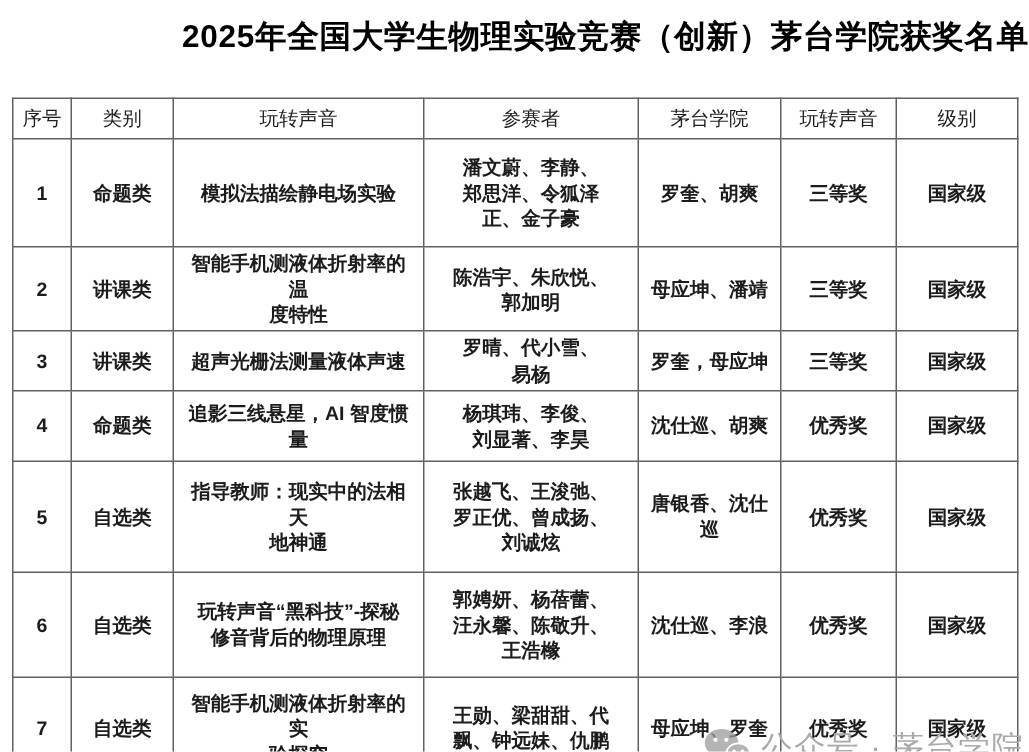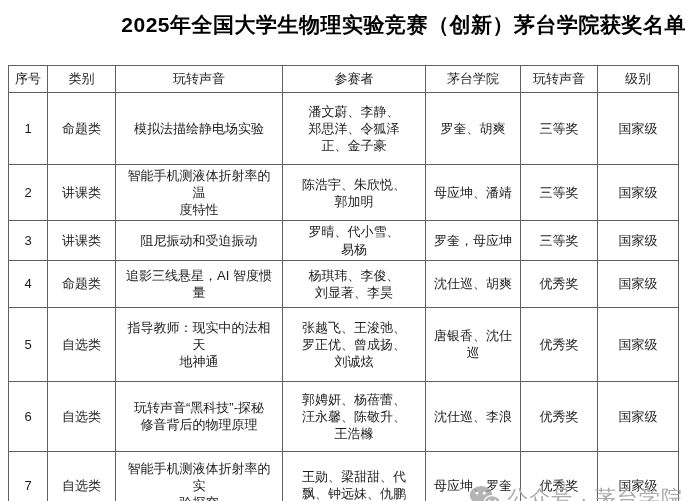--- a/index.html
+++ b/index.html
@@ -29,20 +29,21 @@
   }
   table.award-table th, table.award-table td {
     border: 1px solid #616161;
     text-align: center;
     vertical-align: middle;
     font-size: 13px;
     line-height: 1.32;
     padding: 2px 4px;
     white-space: pre-line;
     overflow: hidden;
+    font-weight: bold;
   }
   table.award-table th { font-weight: normal; }
   tr.hdr  { height: 27px; }
   tr.r1 { height: 72px; }
   tr.r2 { height: 52px; }
   tr.r3 { height: 32px; }
   tr.r4 { height: 47px; }
   tr.r5 { height: 74px; }
   tr.r6 { height: 70px; }
   tr.r7 { height: 68px; }
@@ -108,21 +109,21 @@
 度特性</td>
         <td>陈浩宇、朱欣悦、
 郭加明</td>
         <td>母应坤、潘靖</td>
         <td>三等奖</td>
         <td>国家级</td>
       </tr>
       <tr class="r3">
         <td>3</td>
         <td>讲课类</td>
-        <td>阻尼振动和受迫振动</td>
+        <td>超声光栅法测量液体声速</td>
         <td>罗晴、代小雪、
 易杨</td>
         <td>罗奎，母应坤</td>
         <td>三等奖</td>
         <td>国家级</td>
       </tr>
       <tr class="r4">
         <td>4</td>
         <td>命题类</td>
         <td>追影三线悬星，AI 智度惯

